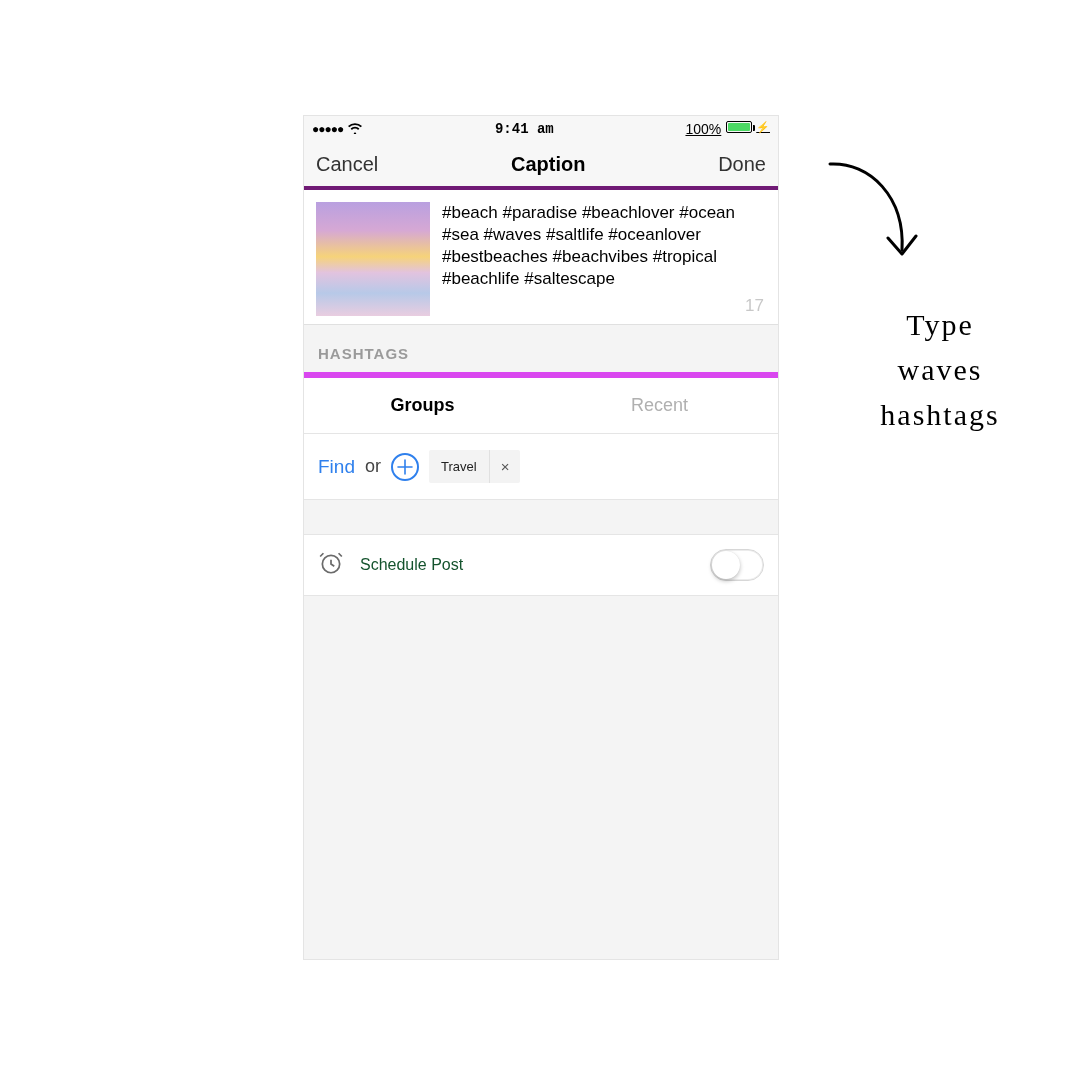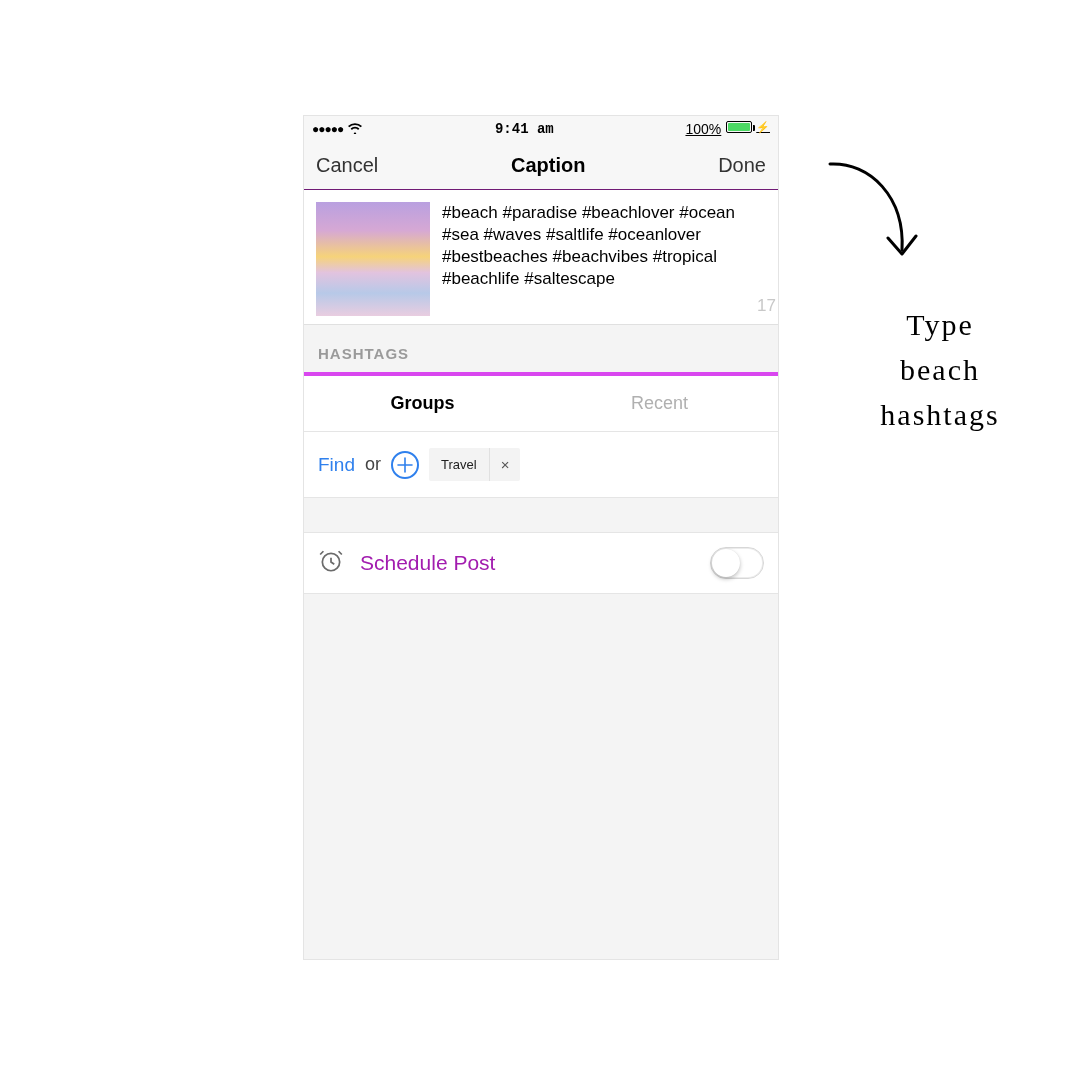--- a/index.html
+++ b/index.html
@@ -45,21 +45,21 @@
   .battery::after {
     content: ""; position: absolute; right: -4px; top: 3px;
     width: 2px; height: 6px; background: #000; border-radius: 0 1px 1px 0;
   }
   .battery-fill { position: absolute; left: 1px; top: 1px; bottom: 1px; right: 1px; background: #4cd964; border-radius: 1px; }
 
   
   .nav-bar {
     height: 48px;
     background: #f7f7f7;
-    border-bottom: 1px solid #701a75;
+    border-bottom: 4px solid #701a75;
     display: flex;
     align-items: center;
     justify-content: space-between;
     padding: 0 12px;
   }
   .nav-left, .nav-right { font-size: 20px; color: #333; cursor: pointer; }
   .nav-title { font-size: 20px; font-weight: 700; color: #000; }
 
   
   .caption-area {
@@ -76,41 +76,41 @@
   }
   .caption-text {
     font-size: 17px;
     color: #000;
     line-height: 1.3;
     flex: 1;
     word-wrap: break-word;
   }
   .count {
     position: absolute;
-    right: 2px;
+    right: 14px;
     bottom: 8px;
     font-size: 17px;
     color: #c8c8c8;
   }
 
   
   .section-header {
     padding: 20px 14px 10px 14px;
     font-size: 15px;
     letter-spacing: 1px;
     color: #9a9a9a;
     font-weight: 600;
     background: #f4f4f4;
   }
 
   
   .tabs {
     display: flex;
     background: #fff;
-    border-top: 4px solid #d946ef;
+    border-top: 6px solid #d946ef;
     border-bottom: 1px solid #e5e5e5;
   }
   .tab {
     flex: 1; text-align: center; padding: 17px 0;
     font-size: 18px; color: #b0b0b0; cursor: pointer;
   }
   .tab.active { color: #000; font-weight: 700; }
 
   
   .find-row {
@@ -145,21 +145,21 @@
   .schedule-row {
     background: #fff;
     border-top: 1px solid #e5e5e5;
     border-bottom: 1px solid #e5e5e5;
     padding: 14px 14px;
     display: flex;
     align-items: center;
     gap: 16px;
   }
   .clock-icon { color: #6b6b6b; }
-  .schedule-label { font-size: 21px; color: #a21caf; flex: 1; }
+  .schedule-label { font-size: 16px; color: #14532d; flex: 1; }
   .toggle {
     width: 54px; height: 32px; border-radius: 16px;
     background: #fff; border: 1px solid #d7d7d7;
     box-shadow: inset 0 0 0 1px #ececec;
     position: relative; cursor: pointer;
   }
   .toggle-knob {
     position: absolute; left: 1px; top: 1px;
     width: 28px; height: 28px; border-radius: 50%;
     background: #fff;
@@ -264,16 +264,16 @@
   <div class="phone-remainder"></div>
 </div>
 
 <div class="annotation">
   <svg class="arrow-svg" width="110" height="120" viewBox="0 0 110 120">
     <path d="M10 12 C 50 10, 85 45, 82 98" stroke="#000" stroke-width="3" fill="none" stroke-linecap="round"></path>
     <path d="M68 86 L82 102 L96 84" stroke="#000" stroke-width="3" fill="none" stroke-linecap="round" stroke-linejoin="round"></path>
   </svg>
   <div class="annotation-text">
     <div>Type</div>
-    <div>beach</div>
+    <div>waves</div>
     <div>hashtags</div>
   </div>
 </div>
 
 </body></html>

